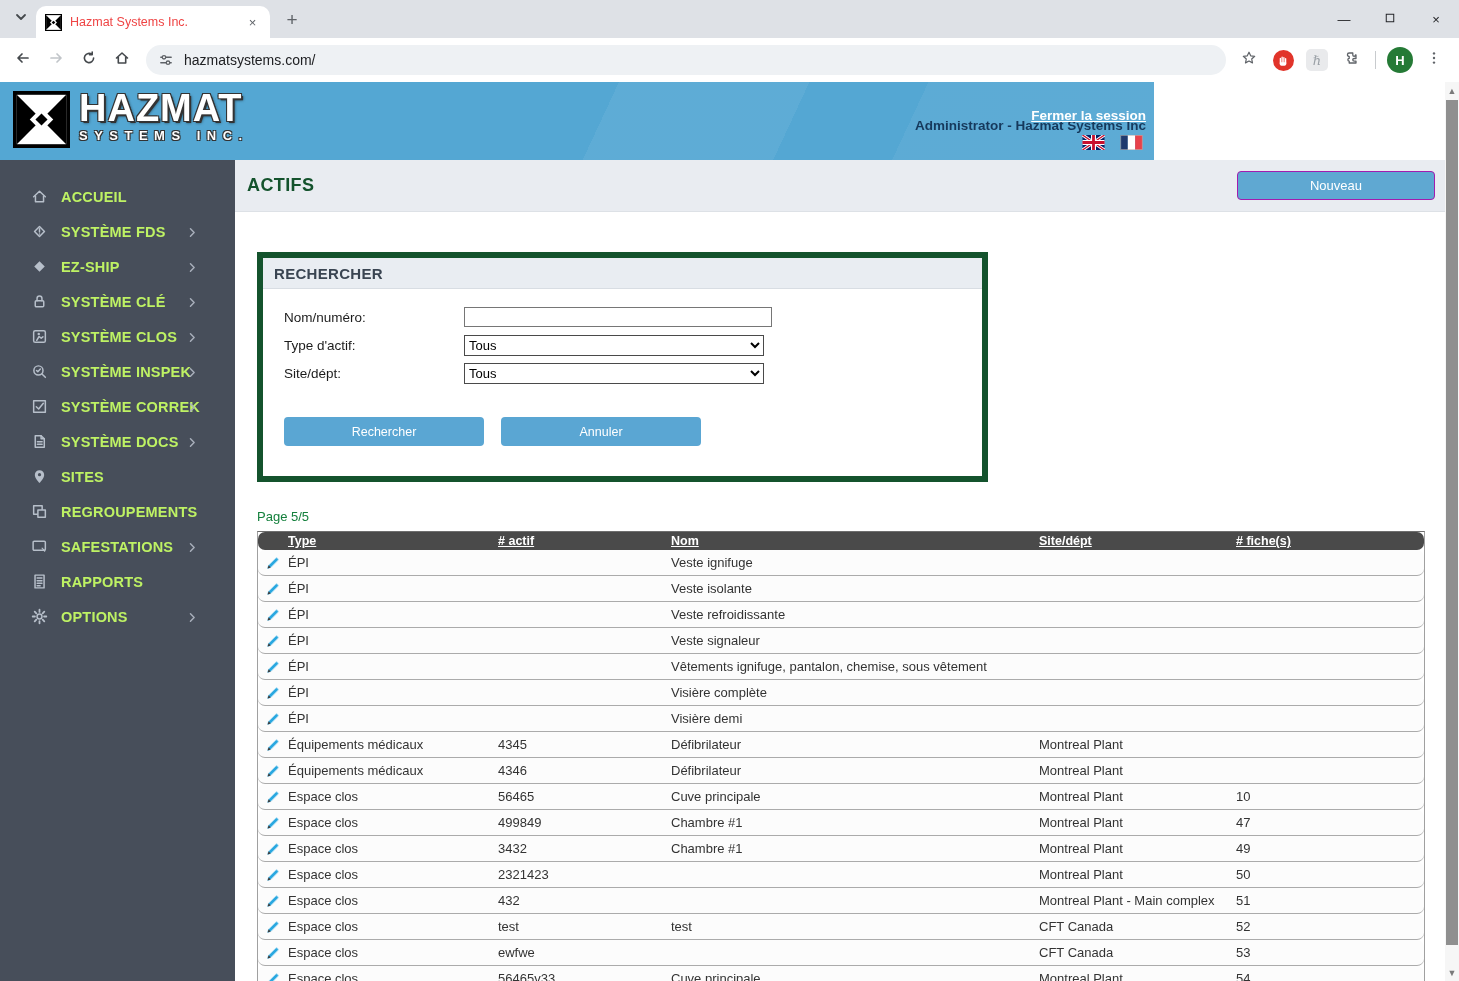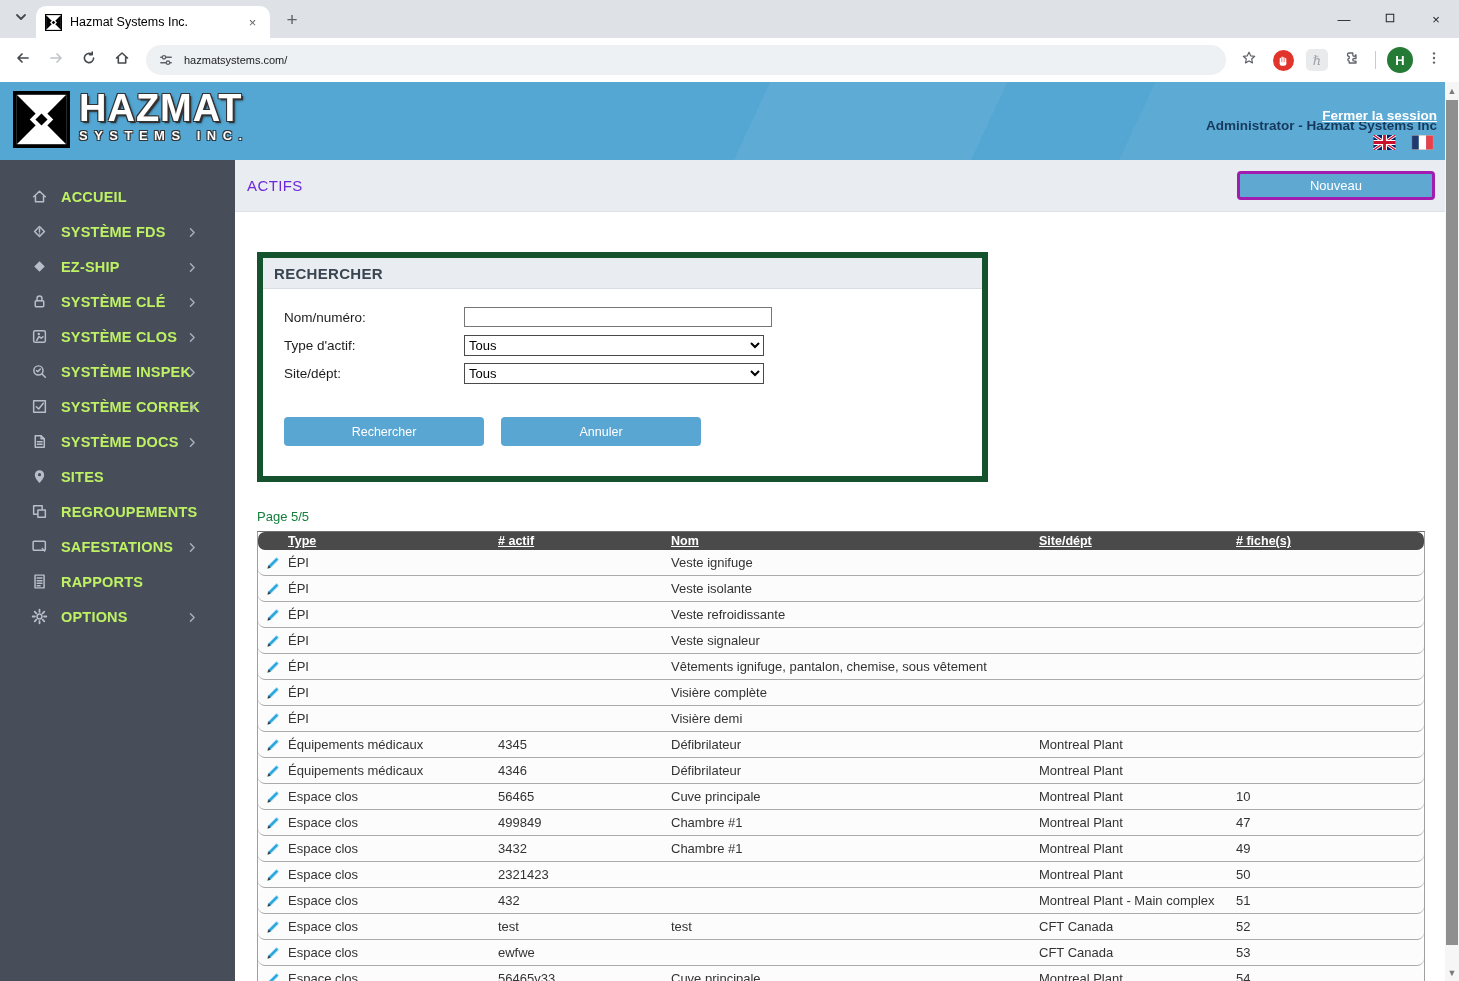--- a/index.html
+++ b/index.html
@@ -4,40 +4,40 @@
 <style>
   * { box-sizing: border-box; margin: 0; padding: 0; }
   html,body { width:1459px; height:981px; overflow:hidden; }
   body { font-family:"Liberation Sans","DejaVu Sans",sans-serif; background:#fff; position:relative; }
 
   
   .tabstrip { position:absolute; top:0; left:0; width:1459px; height:38px; background:#dee1e6; }
   .tab-search-btn { position:absolute; left:8px; top:7px; width:26px; height:24px; border-radius:12px; display:flex; align-items:center; justify-content:center; color:#45494d; }
   .tab { position:absolute; left:36px; top:6px; width:234px; height:32px; background:#fff; border-radius:10px 10px 0 0; display:flex; align-items:center; padding:0 9px; }
   .tab-favicon { width:17px; height:17px; margin-right:8px; flex:0 0 auto; }
-  .tab-title { font-size:12.5px; color:#000000; white-space:nowrap; overflow:hidden; flex:1; }
+  .tab-title { font-size:12.5px; color:#ef4444; white-space:nowrap; overflow:hidden; flex:1; }
   .tab-close { width:17px; height:17px; border-radius:50%; display:flex; align-items:center; justify-content:center; font-size:13px; color:#5f6368; }
   .newtab-btn { position:absolute; left:280px; top:8px; width:24px; height:24px; display:flex; align-items:center; justify-content:center; font-size:19px; color:#5f6368; }
   .win-controls { position:absolute; right:0; top:0; height:38px; display:flex; }
   .win-btn { width:46px; height:38px; display:flex; align-items:center; justify-content:center; font-size:13px; color:#202124; }
 
   .toolbar { position:absolute; top:38px; left:0; width:1459px; height:44px; background:#fff; display:flex; align-items:center; padding:0 8px; }
   .nav-btn { width:30px; height:30px; border-radius:50%; display:flex; align-items:center; justify-content:center; margin-right:3px; color:#45494d; }
   .nav-btn.disabled { color:#c1c5c9; }
   .urlbar { height:30px; flex:1; background:#eef1f4; border-radius:15px; display:flex; align-items:center; padding:0 12px; margin:0 6px; }
   .urlbar .site-icon { width:17px; height:17px; margin-right:9px; }
-  .url-text { font-size:11px; color:#202124; }
+  .url-text { font-size:14px; color:#202124; }
   .tb-icon { width:28px; height:28px; display:flex; align-items:center; justify-content:center; margin:0 3px; color:#5f6368; }
   .ext-hand { width:21px; height:21px; border-radius:50%; background:#e1342a; display:flex; align-items:center; justify-content:center; }
   .ext-h { width:22px; height:22px; border-radius:5px; background:#e9eaec; color:#9aa0a6; font-size:13px; display:flex; align-items:center; justify-content:center; font-family:"DejaVu Serif",serif; }
   .tb-sep { width:1px; height:18px; background:#c8cbce; margin:0 7px; }
   .avatar { width:26px; height:26px; border-radius:50%; background:#257a36; color:#fff; font-size:13px; font-weight:bold; display:flex; align-items:center; justify-content:center; margin:0 4px; }
 
   
-  .appheader { position:absolute; top:82px; left:0; width:1445px; height:78px; background:#54a7d3; overflow:hidden; }
+  .appheader { position:absolute; top:82px; left:0; width:1154px; height:78px; background:#54a7d3; overflow:hidden; }
   .appheader::before { content:""; position:absolute; inset:0;
      background:linear-gradient(115deg, rgba(255,255,255,0) 52%, rgba(255,255,255,.06) 52%, rgba(255,255,255,.06) 68%, rgba(255,255,255,0) 68%, rgba(255,255,255,0) 78%, rgba(255,255,255,.05) 78%); }
   .logo { position:absolute; left:13px; top:9px; display:flex; align-items:flex-start; }
   .logo-mark { width:57px; height:57px; margin-right:9px; }
   .logo-l1 { font-size:38px; line-height:34px; font-weight:900; color:#fff; letter-spacing:1px;
      text-shadow:2px 2px 0 #333, -1px -1px 0 #333, 1px -1px 0 #333, -1px 1px 0 #333, 2px 2px 3px rgba(0,0,0,.6); }
   .logo-l2 { font-size:13px; font-weight:bold; color:#fff; letter-spacing:6.5px; margin-top:3px;
      text-shadow:1px 1px 0 #333, -1px -1px 0 #333, 1px -1px 0 #333, -1px 1px 0 #333; }
   .admin-label { position:absolute; top:1px; right:8px; font-size:13.5px; font-weight:bold; color:#16395c;margin-top:35px; }
   .logout-link { position:absolute; top:26px; right:8px; font-size:13.5px; font-weight:bold; color:#fff; text-decoration:underline; cursor:pointer; }
@@ -49,22 +49,22 @@
   .side-item { height:35px; display:flex; align-items:center; padding-left:31px; position:relative; cursor:pointer; }
   .side-item .s-icon { width:21px; height:17px; margin-right:9px; color:#b7bfca; display:flex; align-items:center; }
   .side-item .s-icon svg { width:17px; height:17px; }
   .side-label { color:#bef264; font-weight:bold; font-size:14.5px; letter-spacing:.2px; white-space:nowrap; }
   .side-chev { position:absolute; right:36px; width:13px; height:13px; color:#a8afbb; }
   .side-chev svg { width:13px; height:13px; }
 
   
   .main { position:absolute; left:235px; top:160px; width:1210px; height:821px; background:#fff; overflow:hidden; }
   .title-band { height:52px; background:#e9ecf1; border-bottom:1px solid #dde1e6; display:flex; align-items:center; padding:0 10px 0 12px; }
-  .page-title { font-size:15px; font-weight:normal; color:#6d28d9; letter-spacing:.4px; }
-  .btn-new { margin-left:auto; width:198px; height:29px; background:#5fa8d2; border:3px solid #a21caf; border-radius:4px; color:#fff; font-size:13px; display:flex; align-items:center; justify-content:center; cursor:pointer; }
+  .page-title { font-size:18px; font-weight:bold; color:#14532d; letter-spacing:.4px; }
+  .btn-new { margin-left:auto; width:198px; height:29px; background:#5fa8d2; border:1px solid #a21caf; border-radius:4px; color:#fff; font-size:13px; display:flex; align-items:center; justify-content:center; cursor:pointer; }
 
   .search-panel { margin:40px 0 0 22px; width:731px; border:6px solid #14532d; background:#fff; }
   .panel-head { height:31px; background:#e9edf2; border-bottom:1px solid #d8dde3; display:flex; align-items:center; padding-left:11px; }
   .panel-title { font-size:15px; font-weight:bold; color:#3a4552; letter-spacing:.3px; }
   .panel-body { padding:16px 0 30px 21px; }
   .form-row { display:flex; align-items:center; height:24px; margin-bottom:4px; }
   .form-label { width:180px; font-size:13.5px; color:#1c1c1c; }
   .form-input { width:308px; height:20px; border:1px solid #767676; font-size:13px; padding:0 4px; background:#fff; }
   .form-select { width:300px; height:21px; border:1px solid #4a4a4a; font-size:13px; background:#fff; color:#000; }
   .btn-row { margin-top:32px; display:flex; gap:17px; }

